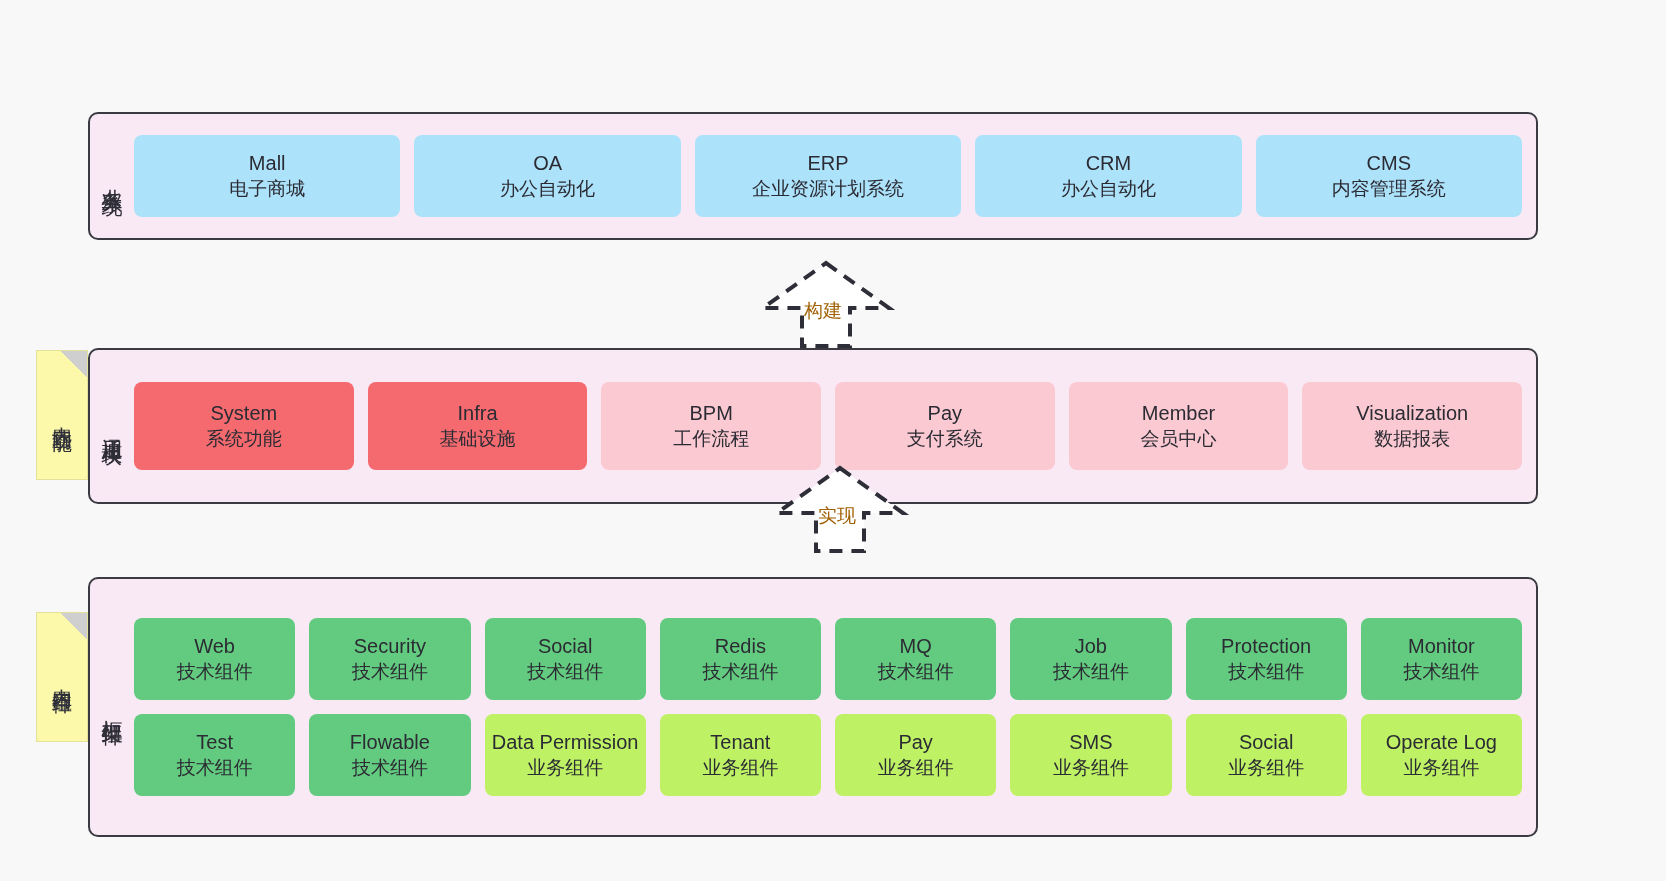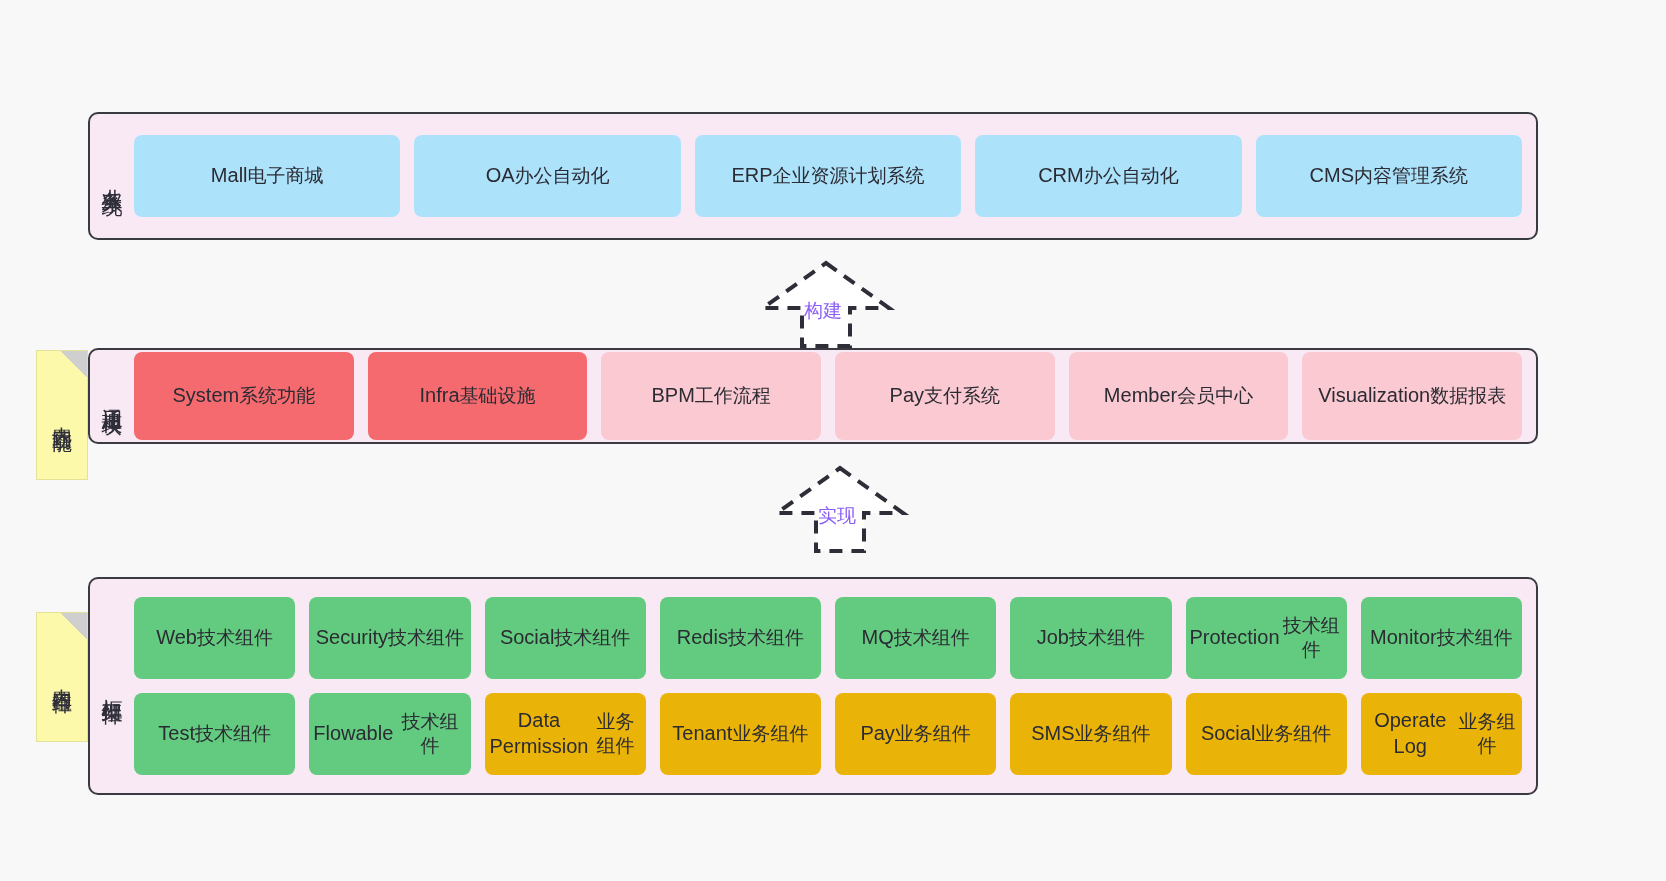--- a/index.html
+++ b/index.html
@@ -47,39 +47,39 @@
     gap: 14px;
     padding: 12px 14px 12px 0;
   }
   .row { display: flex; gap: 14px; width: 100%; }
 
   
   .node {
     flex: 1 1 0;
     border-radius: 8px;
     display: flex;
-    flex-direction: row;
+    flex-direction: column;
     align-items: center;
     justify-content: center;
     text-align: center;
     color: #2b2b33;
     line-height: 1.28;
     padding: 6px 4px;
   }
   .node .en { font-size: 20px; }
   .node .cn { font-size: 19px; }
   .band1 .node { height: 82px; }
   .band2 .node { height: 88px; }
   .band3 .node { height: 82px; }
 
   .c-blue       { background: #ade2fb; }
   .c-red        { background: #f46a6f; }
   .c-pink       { background: #fbc9d2; }
   .c-green      { background: #63cb7f; }
-  .c-lightgreen { background: #eab308; }
+  .c-lightgreen { background: #bef264; }
 
   
   .sticky {
     position: absolute;
     background: #fcfaaa;
     border: 1px solid #e4e19a;
     display: flex;
     align-items: center;
     justify-content: center;
     font-size: 20px;
@@ -97,21 +97,21 @@
     width: 26px; height: 26px;
     background: linear-gradient(225deg, #cfcfcf 0 50%, transparent 50% 100%);
   }
 
   
   .arrow { position: absolute; }
   .arrow svg { display: block; overflow: visible; }
   .arrow-label {
     position: absolute;
     font-size: 19px;
-    color: #8b5cf6;
+    color: #a16207;
     background: transparent;
     white-space: nowrap;
   }
 </style>
 </head>
 <body>
 
 <div id="stage">
 
   <div class="band band1" style="left:88px; top:112px; width:1450px; height:128px;">
@@ -146,21 +146,21 @@
     <svg width="140" height="92" viewBox="0 0 140 92" aria-hidden="true">
       <path d="M70 5 L133 50 L94 50 L94 88 L46 88 L46 50 L7 50 Z" fill="#ffffff" stroke="#2e2e38" stroke-width="4" stroke-dasharray="13 9" stroke-linejoin="miter"></path>
     </svg>
     <span class="arrow-label" style="left:48px; top:40px;">构建</span>
   </div>
 
   <div class="sticky" style="left:36px; top:350px; width:52px; height:130px;">
     <span>内置功能</span>
   </div>
 
-  <div class="band band2" style="left:88px; top:348px; width:1450px; height:96px;">
+  <div class="band band2" style="left:88px; top:348px; width:1450px; height:156px;">
     <div class="band-label">通用模块</div>
     <div class="band-body">
 
       <div class="node c-red">
         <span class="en">System</span>
         <span class="cn">系统功能</span>
       </div>
       <div class="node c-red">
         <span class="en">Infra</span>
         <span class="cn">基础设施</span>
@@ -189,21 +189,21 @@
     <svg width="140" height="92" viewBox="0 0 140 92" aria-hidden="true">
       <path d="M70 5 L133 50 L94 50 L94 88 L46 88 L46 50 L7 50 Z" fill="#ffffff" stroke="#2e2e38" stroke-width="4" stroke-dasharray="13 9" stroke-linejoin="miter"></path>
     </svg>
     <span class="arrow-label" style="left:48px; top:40px;">实现</span>
   </div>
 
   <div class="sticky" style="left:36px; top:612px; width:52px; height:130px;">
     <span>内置组件</span>
   </div>
 
-  <div class="band band3" style="left:88px; top:577px; width:1450px; height:218px;">
+  <div class="band band3" style="left:88px; top:577px; width:1450px; height:260px;">
     <div class="band-label">框架组件</div>
     <div class="band-body two-rows">
 
       <div class="row">
         <div class="node c-green">
           <span class="en">Web</span>
           <span class="cn">技术组件</span>
         </div>
         <div class="node c-green">
           <span class="en">Security</span>

